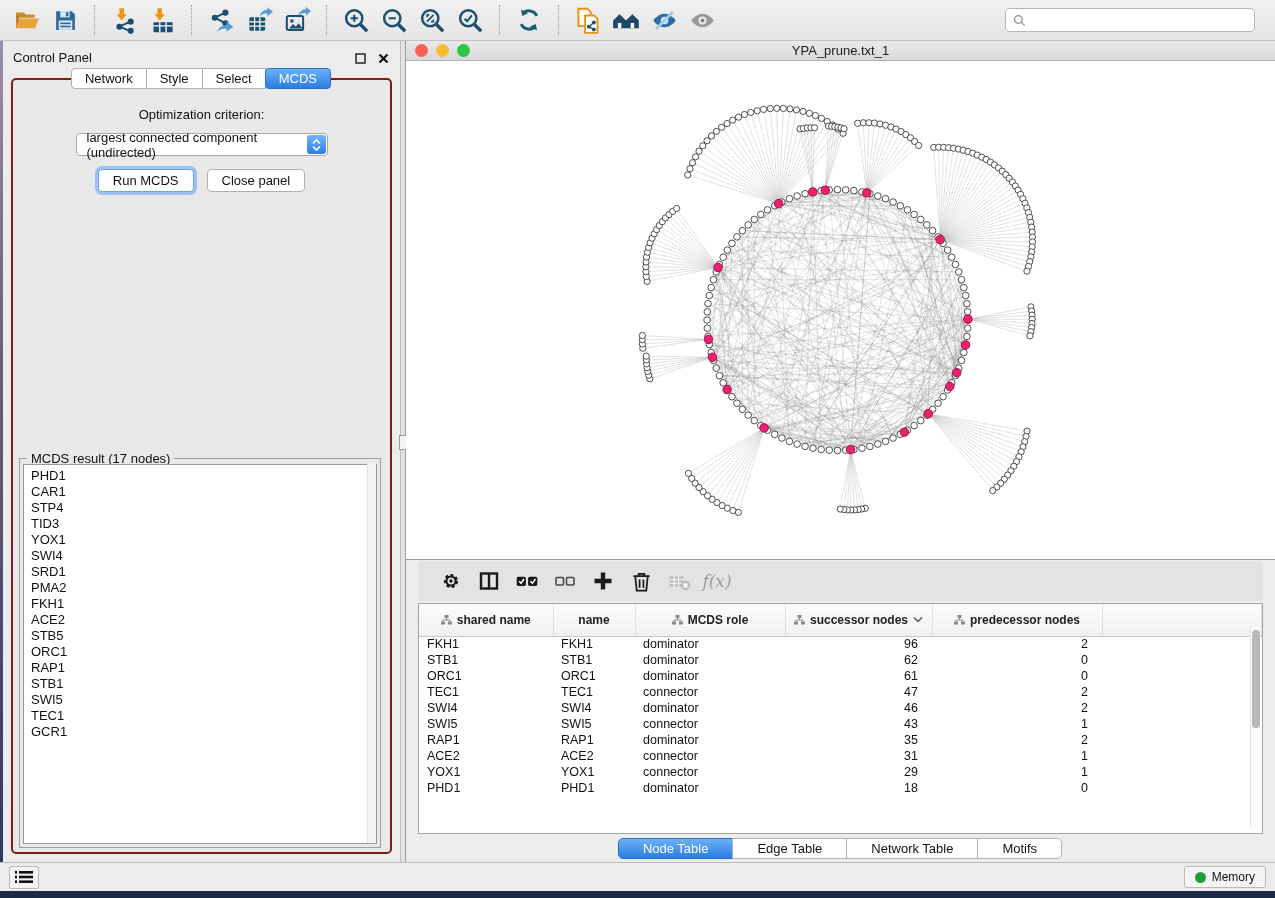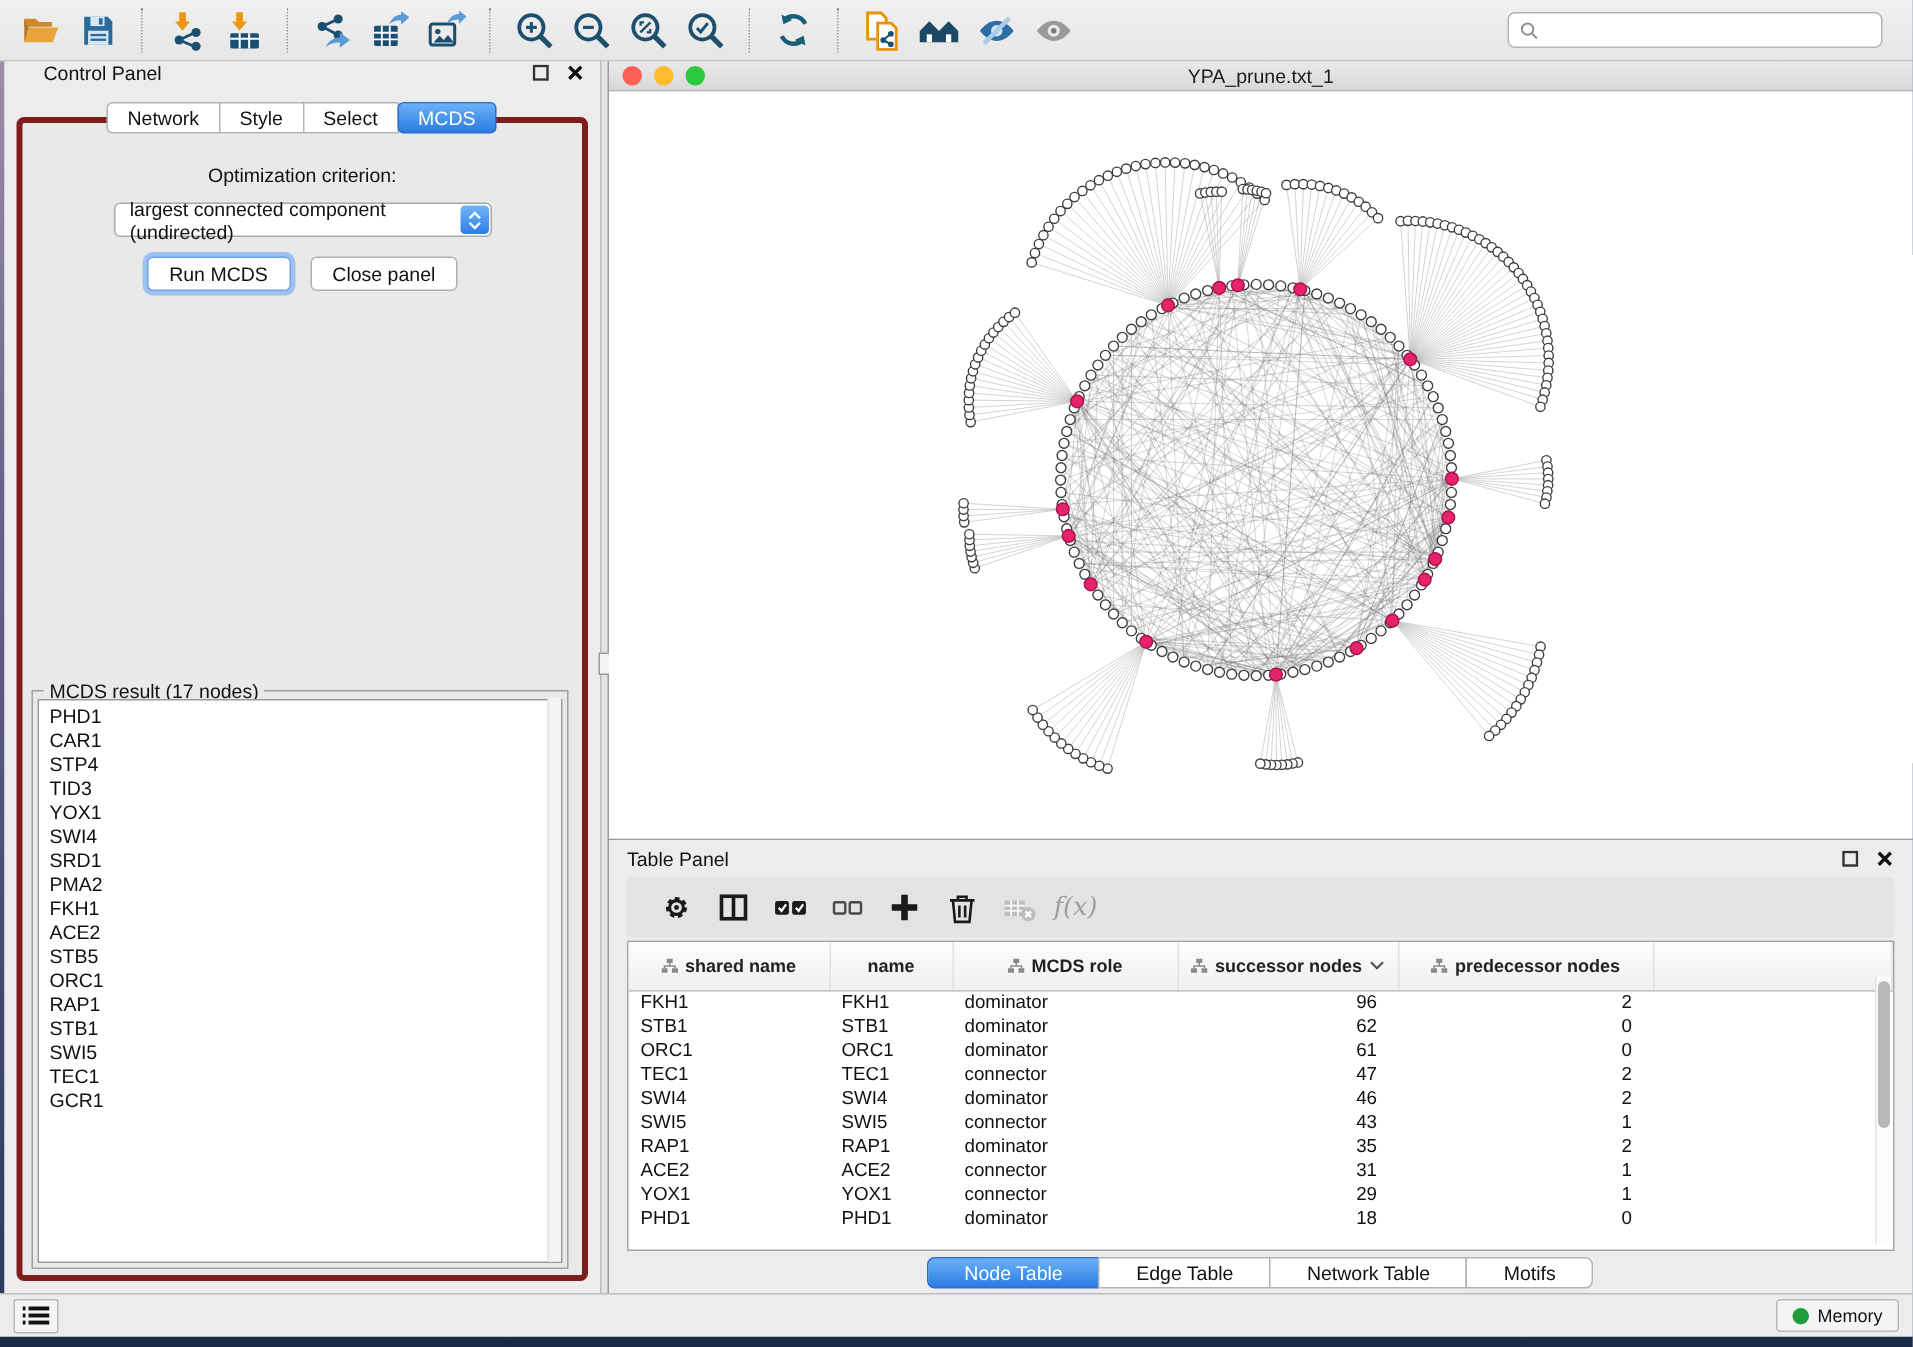--- a/index.html
+++ b/index.html
@@ -22,34 +22,34 @@
   .search-wrap input { border:none; outline:none; flex:1; font-size:12px; margin-left:6px;
     font-family:"Liberation Sans",sans-serif; background:transparent; }
 
   
   .content { flex:1; display:flex; min-height:0; }
   .desktop-sliver { width:3px; flex:none;
     background:linear-gradient(180deg,#9a8fa8 0%,#6a6287 35%,#2c3a5e 100%); }
 
   
   .control-panel { width:397px; flex:none; background:#ececec; display:flex; flex-direction:column; }
-  .panel-header { height:24px; display:flex; align-items:flex-start; justify-content:space-between;
-    padding:0 10px; flex:none;margin-left:16px; }
+  .panel-header { height:24px; display:flex; align-items:flex-end; justify-content:space-between;
+    padding:0 10px; flex:none; }
   .panel-title { font-size:13px; color:#111; }
   .win-btns { display:flex; gap:9px; align-items:center; }
   .win-btn { background:none; border:none; width:14px; height:14px; display:flex;
     align-items:center; justify-content:center; cursor:pointer; }
   .cp-tabs { display:flex; justify-content:center; margin-top:3px; flex:none; position:relative; z-index:2; }
   .cp-tab { height:21px; padding:0 13px; background:#fff; border:1px solid #b3b3b3;
     margin-left:-1px; font-size:13px; display:flex; align-items:center; cursor:pointer; color:#111; }
   .cp-tab.first { border-radius:4px 0 0 4px; }
   .cp-tab.active { background:linear-gradient(#6cb1f8,#2a7de1); color:#fff;
     border-color:#2a6fd0; border-radius:4px; position:relative; z-index:3; }
   .cp-pane { flex:1; margin:-11px 8px 8px; padding-top:11px; background:#e9e9e9;
-    border:4px solid #7f1d1d; border-radius:5px; display:flex; flex-direction:column;
+    border:2px solid #7f1d1d; border-radius:5px; display:flex; flex-direction:column;
     align-items:center; min-height:0; }
   .opt-label { margin-top:16px; font-size:13px; color:#111; }
   .dropdown { margin-top:11px; width:252px; height:23px; background:#fff; border:1px solid #a8a8a8;
     border-radius:4px; display:flex; align-items:center; position:relative; font-size:13px;
     padding-left:10px; cursor:pointer; color:#111; }
   .stepper { position:absolute; right:1px; top:1px; bottom:1px; width:19px;
     background:linear-gradient(#71b5fa,#2e7ee8); border-radius:3px;
     display:flex; align-items:center; justify-content:center; }
   .btn-row { display:flex; gap:13px; margin-top:13px; }
   .btn { height:23px; padding:0 14px; background:#fff; border:1px solid #b0b0b0;
@@ -1183,35 +1183,20 @@
                 <circle cx="356.9" cy="365.5" r="4.2"></circle>
                 <circle cx="320.0" cy="327.3" r="4.2"></circle>
                 <circle cx="305.4" cy="295.1" r="4.2"></circle>
                 <circle cx="301.5" cy="277.4" r="4.2"></circle>
               </g>
             </svg>
         </div>
       </div>
 
       <div class="table-panel">
-        <div class="tp-header">
-          <span class="panel-title">Table Panel</span>
-          <span class="win-btns">
-            <button class="win-btn">
-                <svg width="11" height="11">
-                  <rect x="1" y="1" width="9" height="9" fill="none" stroke="#333" stroke-width="1.6"></rect>
-                </svg>
-              </button>
-            <button class="win-btn">
-                <svg width="11" height="11">
-                  <path d="M1.5 1.5l8 8M9.5 1.5l-8 8" stroke="#111" stroke-width="2.2"></path>
-                </svg>
-              </button>
-          </span>
-        </div>
         <div class="tp-toolbar">
           <button class="ticon">
               <svg width="22" height="22" viewBox="0 0 24 24">
                 <circle cx="12" cy="12" r="6" fill="none" stroke="#1a1a1a" stroke-width="3.4" stroke-dasharray="3 2.4"></circle>
                 <circle cx="12" cy="12" r="5" fill="none" stroke="#1a1a1a" stroke-width="2.2"></circle>
                 <circle cx="12" cy="12" r="1.8" fill="#1a1a1a"></circle>
               </svg>
             </button>
           <button class="ticon">
               <svg width="24" height="24" viewBox="0 0 24 24">

